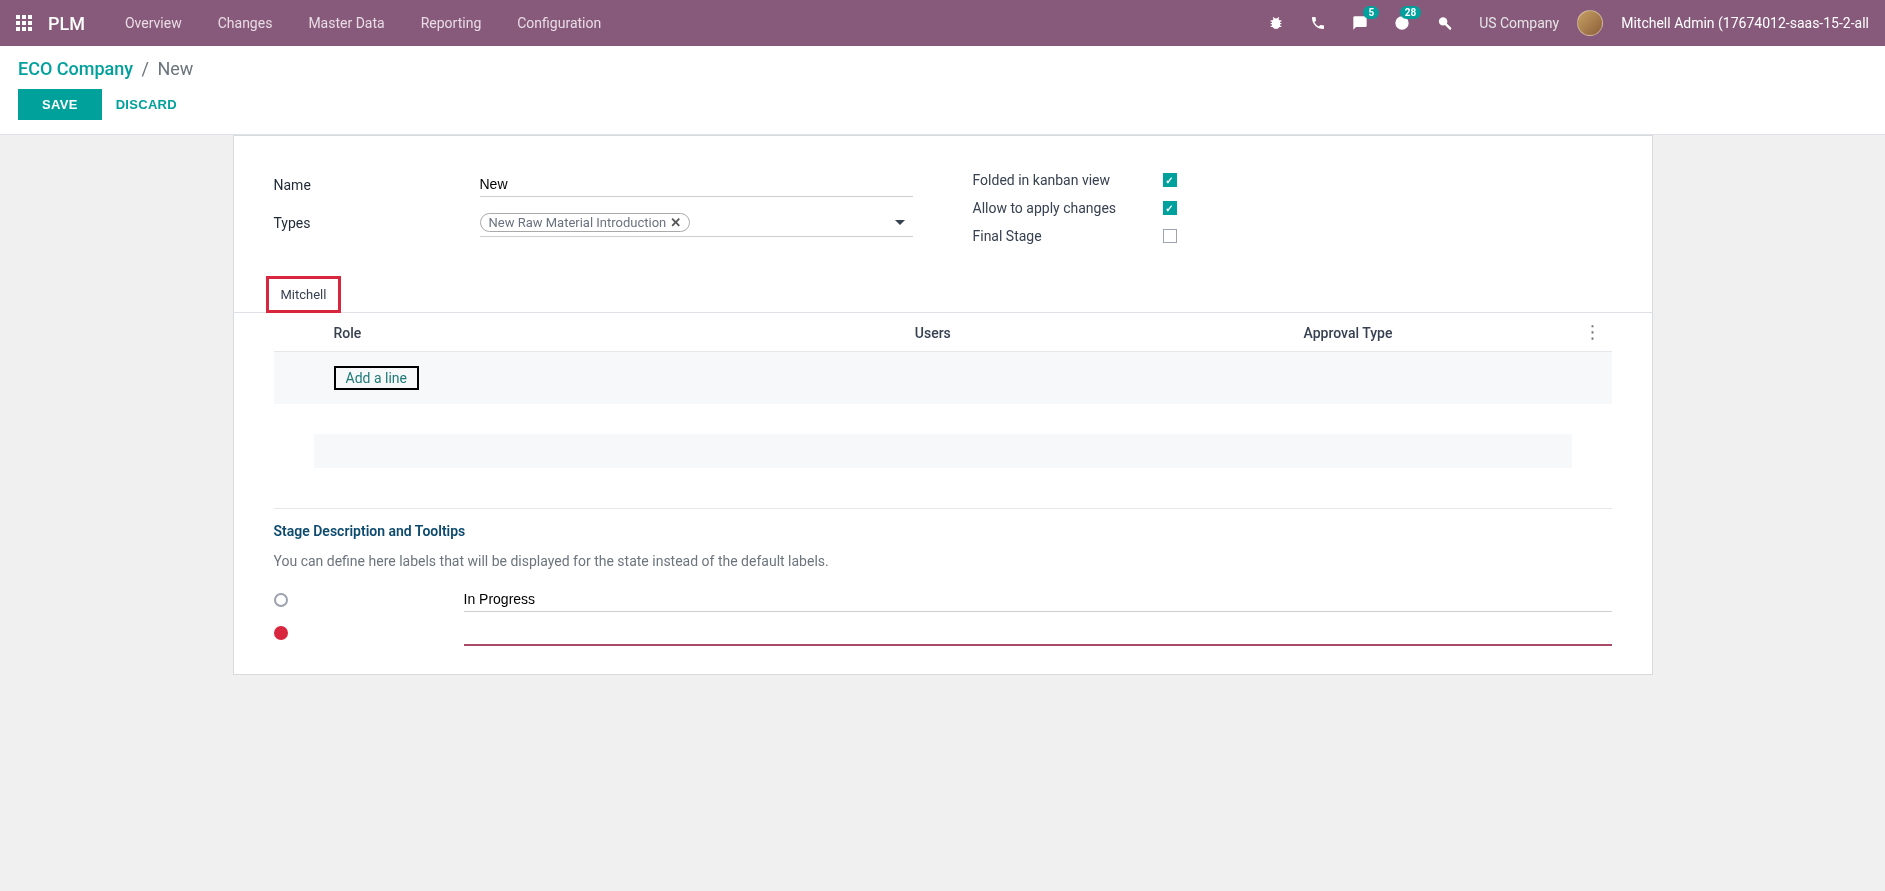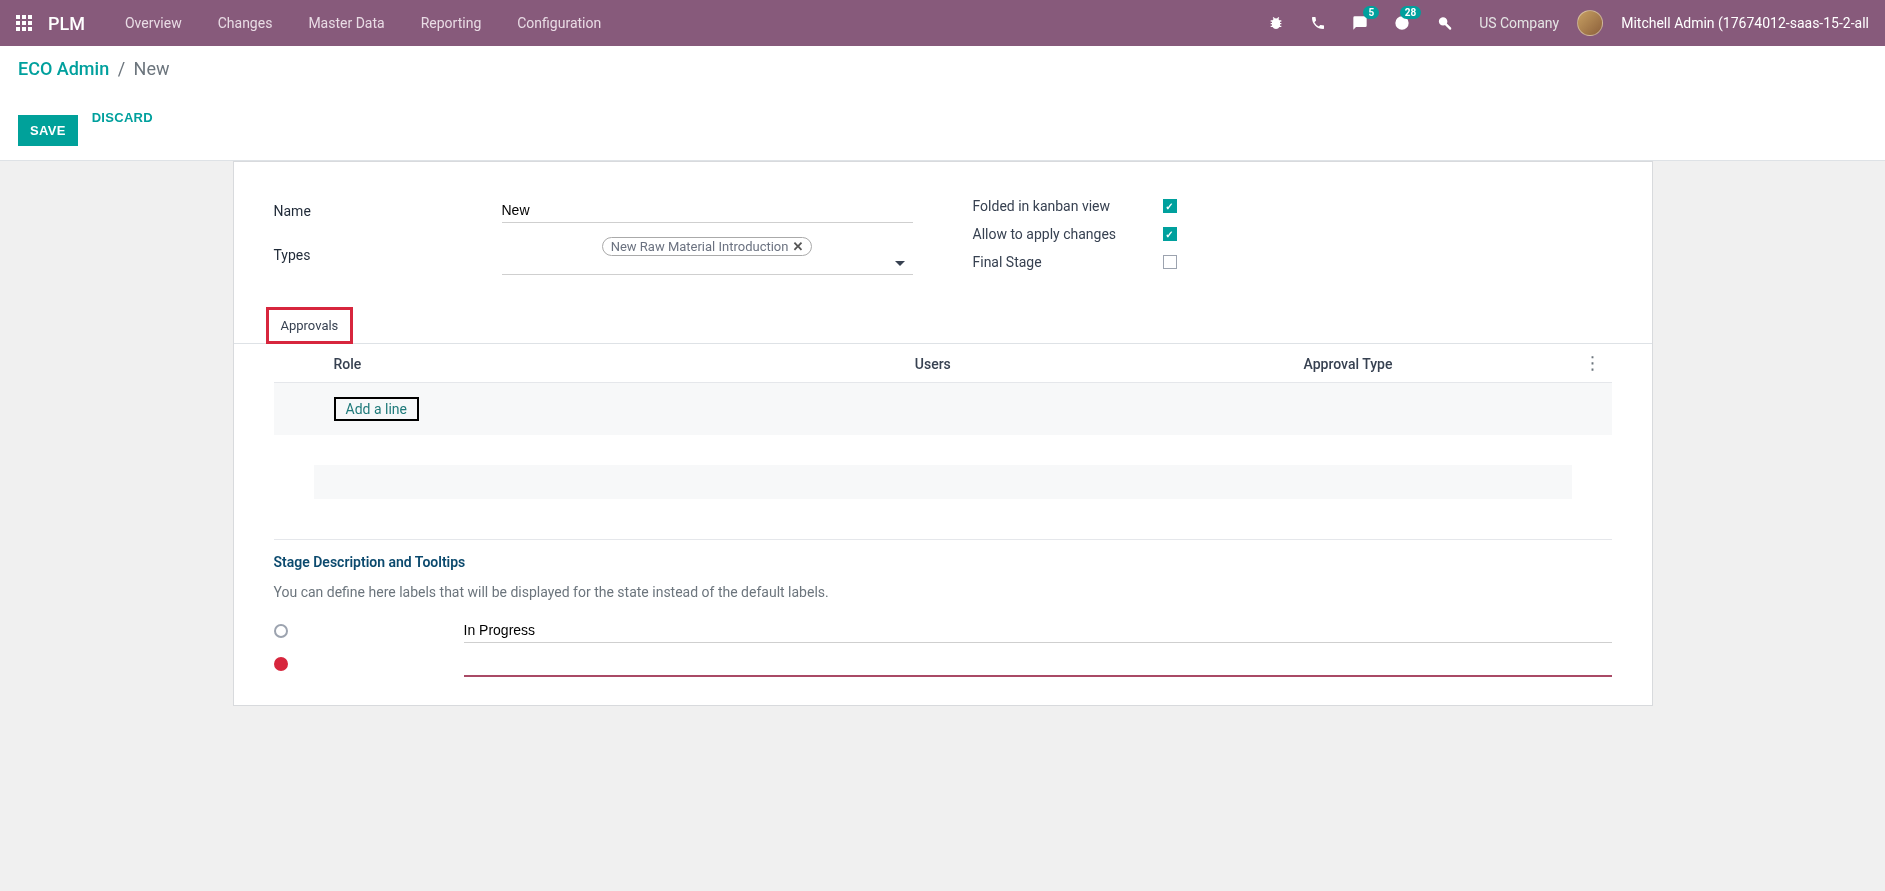--- a/index.html
+++ b/index.html
@@ -27,58 +27,57 @@
 .user-block { display: flex; align-items: center; gap: 18px; cursor: pointer; }
 .avatar { width: 26px; height: 26px; border-radius: 50%; background: linear-gradient(135deg,#c7a063,#8b5f3a); border: 1px solid rgba(255,255,255,.4); }
 
 
 .control-panel { background: #fff; padding: 12px 18px 14px; border-bottom: 1px solid #dee2e6; }
 .breadcrumb { font-size: 18px; margin-bottom: 10px; }
 .breadcrumb a { color: #00a09d; text-decoration: none; font-weight: 500; }
 .breadcrumb .sep { color: #6c757d; padding: 0 4px; }
 .breadcrumb .current { color: #6c757d; }
 .btn-row { display: flex; gap: 10px; }
-.btn-save { background: #00a19a; color: #fff; border: none; padding: 8px 12px; font-weight: 600; cursor: pointer; font-size: 13px; letter-spacing: .3px; margin-top: 26px; }
+.btn-save { background: #00a19a; color: #fff; border: none; padding: 8px 24px; font-weight: 600; cursor: pointer; font-size: 13px; letter-spacing: .3px; }
 .btn-discard { background: none; border: none; color: #00a09d; font-weight: 600; cursor: pointer; font-size: 13px; letter-spacing: .3px; padding: 8px 4px; }
 
 
 .sheet-wrap { padding: 0 0 40px; }
 .sheet {
   background: #fff;
   border: 1px solid #d8dadd;
   margin: 0 auto;
   max-width: 1420px;
   margin-top: 0;
   padding: 36px 0 20px;
 }
 .form-columns {
   display: flex;
   gap: 60px;
   padding: 0 40px 20px;
 }
 .col { flex: 1; }
 .field-row { display: flex; align-items: center; margin-bottom: 12px; }
-.field-label { width: 228px; font-size: 14px; color: #1f2937; }
+.field-label { width: 206px; font-size: 14px; color: #1f2937; }
 .field-input { flex: 1; }
 .text-input {
   width: 100%;
   border: none;
   border-bottom: 1px solid #cfcfcf;
   padding: 4px 0;
   font-size: 14px;
   outline: none;
   background: transparent;
 }
 .tags-input {
   display: flex;
   align-items: center;
   border-bottom: 1px solid #cfcfcf;
   padding: 2px 0;
   min-height: 28px;
-  flex-direction: column;
 }
 .tag {
   display: inline-flex;
   align-items: center;
   border: 1px solid #aaa;
   border-radius: 14px;
   padding: 1px 8px;
   font-size: 13px;
   color: #6b7280;
   gap: 4px;
@@ -193,21 +192,21 @@
   </div>
   <div class="company">US Company</div>
   <div class="user-block">
     <div class="avatar"></div>
     <span>Mitchell Admin (17674012-saas-15-2-all</span>
   </div>
 </div>
 
 <div class="control-panel">
   <div class="breadcrumb">
-    <a href="#">ECO Admin</a>
+    <a href="#">ECO Company</a>
     <span class="sep">/</span>
     <span class="current">New</span>
   </div>
   <div class="btn-row">
     <button class="btn-save">SAVE</button>
     <button class="btn-discard">DISCARD</button>
   </div>
 </div>
 
 <div class="sheet-wrap">
@@ -250,21 +249,21 @@
         </div>
         <div class="check-row">
           <div class="check-label">Final Stage</div>
           <div class="checkbox"></div>
         </div>
       </div>
     </div>
 
     <div class="notebook">
       <div class="tab-bar">
-        <div class="tab highlight-box">Approvals</div>
+        <div class="tab highlight-box">Mitchell</div>
       </div>
       <div class="table-area">
         <div class="approvals-table">
           <div class="thead">
             <div class="th-role">Role</div>
             <div class="th-users">Users</div>
             <div class="th-type">Approval Type</div>
             <div class="th-kebab">⋮</div>
           </div>
           <div class="tbody">

